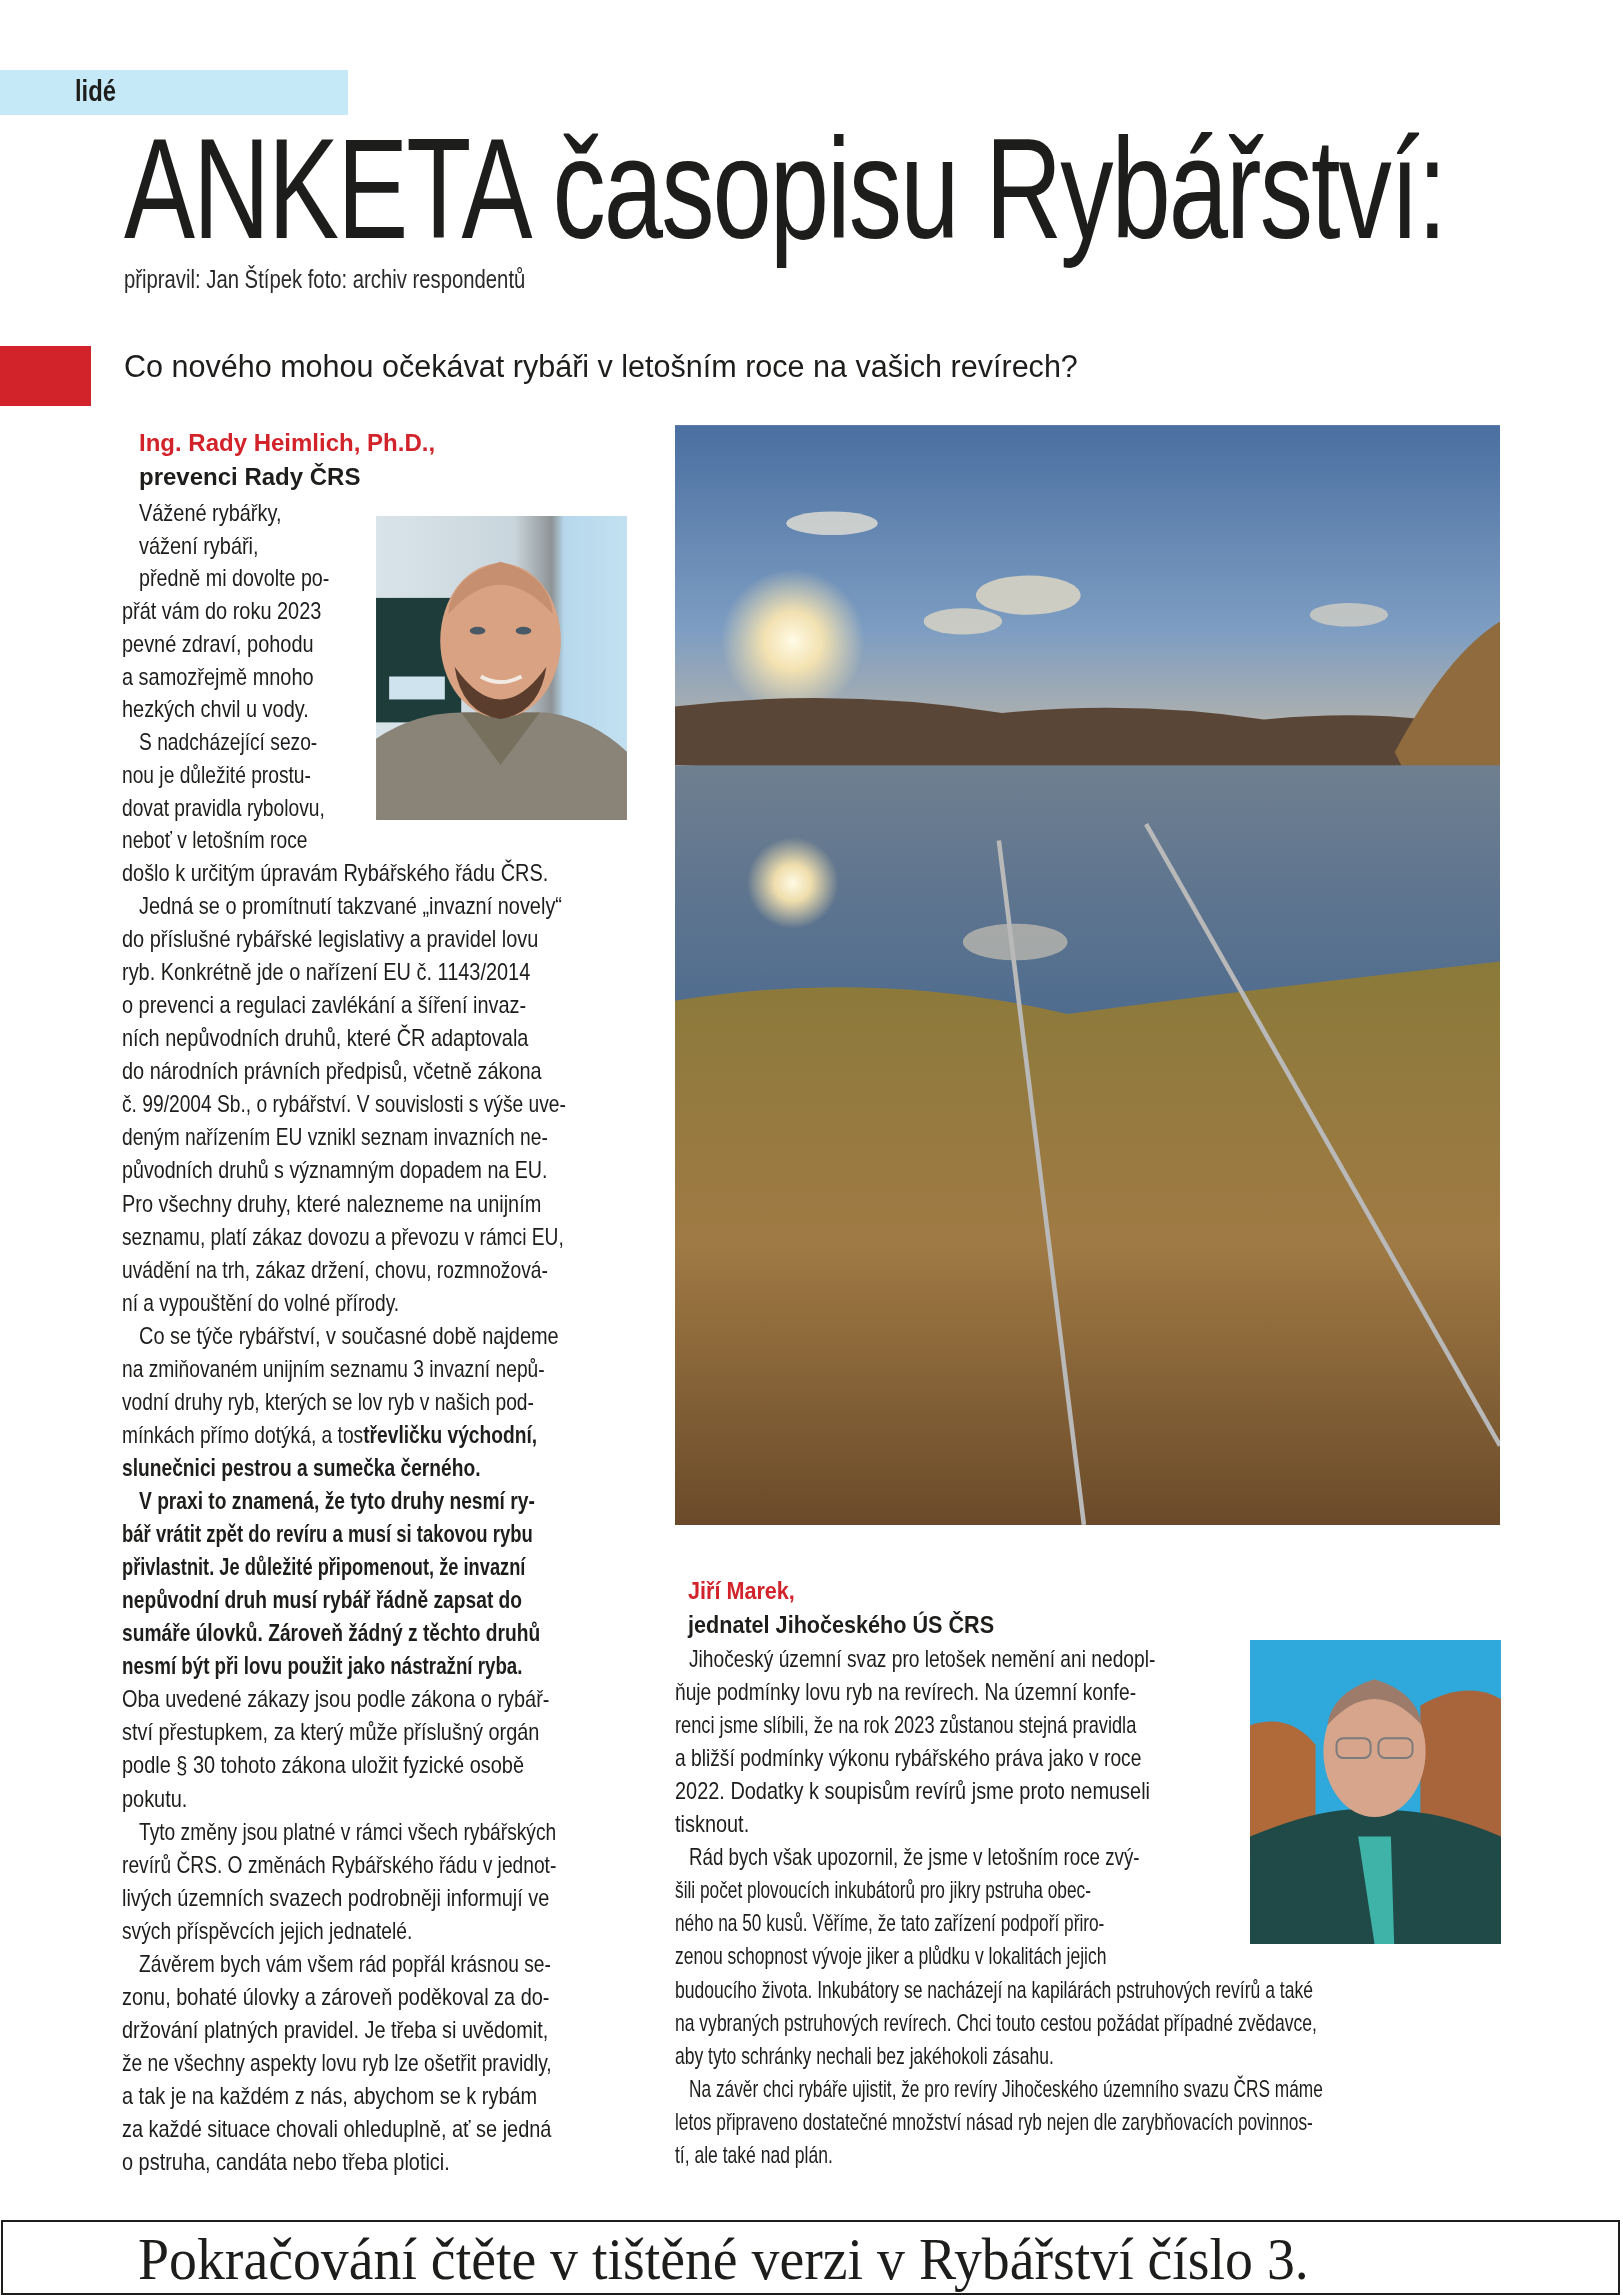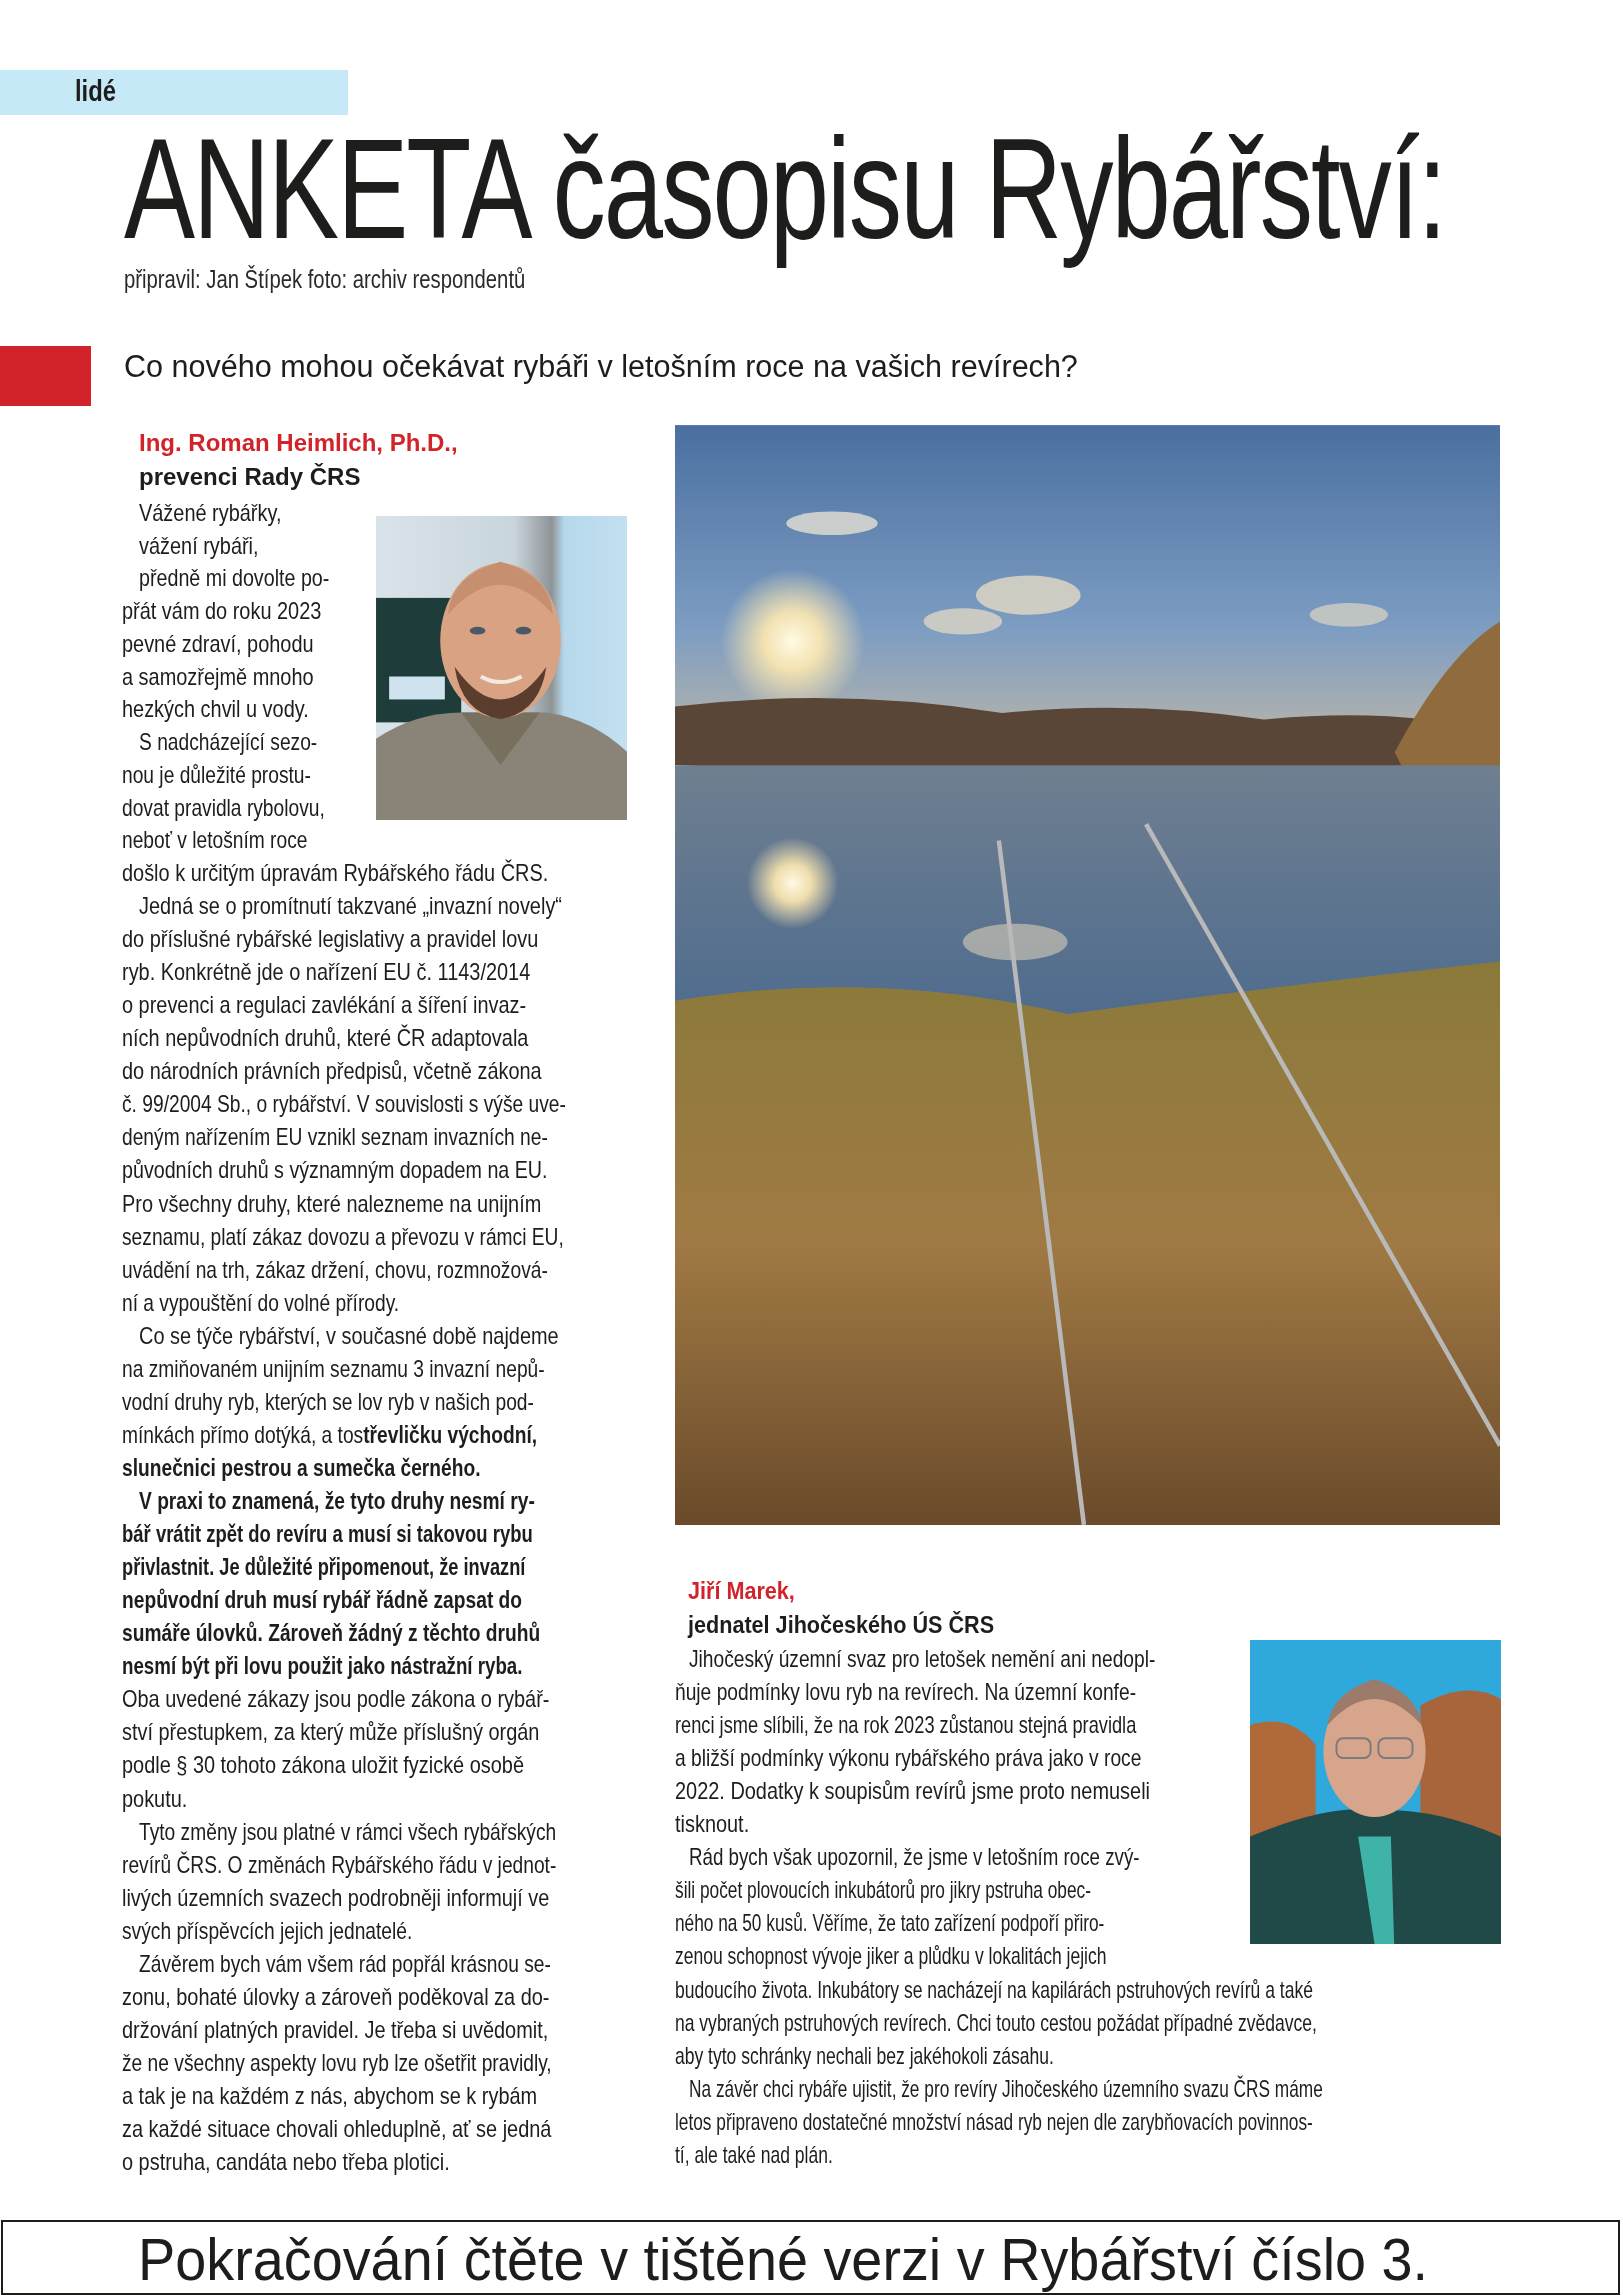--- a/index.html
+++ b/index.html
@@ -14,38 +14,38 @@
   .byline { left:124px; top:264px; font-size:26px; white-space:nowrap;
             transform:scaleX(0.78); transform-origin:left top; color:#2a2a2a; }
   .red-bar { left:0; top:346px; width:91px; height:60px; background:#d2232a; }
   .question { left:124px; top:349px; font-size:31px; white-space:nowrap;
               transform:scaleX(0.985); transform-origin:left top; }
   .name-red { color:#d2232a; font-weight:bold; font-size:24px; }
   .role { font-weight:bold; font-size:24px; }
   .photo { overflow:hidden; }
   .ln { position:absolute; white-space:nowrap; font-size:24px; transform-origin:left top; }
   .bold { font-weight:bold; }
-  .footer { left:1.3px; top:2220px; width:1615px; height:71px; border:2.6px solid #1d1d1b; }
+  .footer { left:1.3px; top:2220px; width:1615px; height:71px; border:2.6px solid #1d1d1b;font-family:Liberation Serif, serif; }
   .footer span { position:absolute; left:135px; top:2.6px; font-size:60px; white-space:nowrap;
                  transform:scaleX(0.93); transform-origin:left top; }
 </style>
 </head>
 <body>
 
 <div class="abs section-tag">
   <span>lidé</span>
 </div>
 
 <div class="abs title">ANKETA časopisu Rybářství:</div>
 <div class="abs byline">připravil: Jan Štípek foto: archiv respondentů</div>
 
 <div class="abs red-bar"></div>
 <div class="abs question">Co nového mohou očekávat rybáři v  letošním roce na vašich revírech?</div>
 
-<div class="abs name-red" style="left:139px;top:429px;">Ing. Roman Heimlich, Ph.D.,</div>
+<div class="abs name-red" style="left:139px;top:429px;">Ing. Rady Heimlich, Ph.D.,</div>
 <div class="abs role" style="left:139px;top:463px;">prevenci Rady ČRS</div>
 
 <div class="abs photo" style="left:376px;top:516px;width:251px;height:304px;">
   <svg width="251" height="304" viewBox="0 0 383 464">
     <defs>
       <linearGradient id="bg1" x1="0" y1="0" x2="1" y2="0">
         <stop offset="0" stop-color="#d9e3ea"></stop>
           <stop offset="0.55" stop-color="#c9d5dc"></stop>
         <stop offset="0.7" stop-color="#8e9496"></stop>
           <stop offset="0.75" stop-color="#b7d8ec"></stop>

